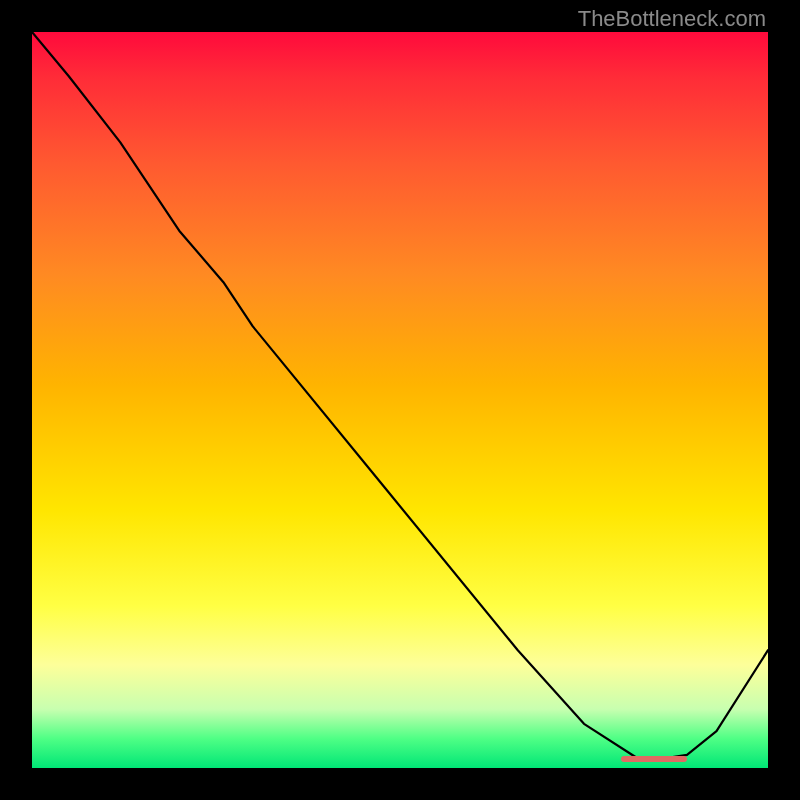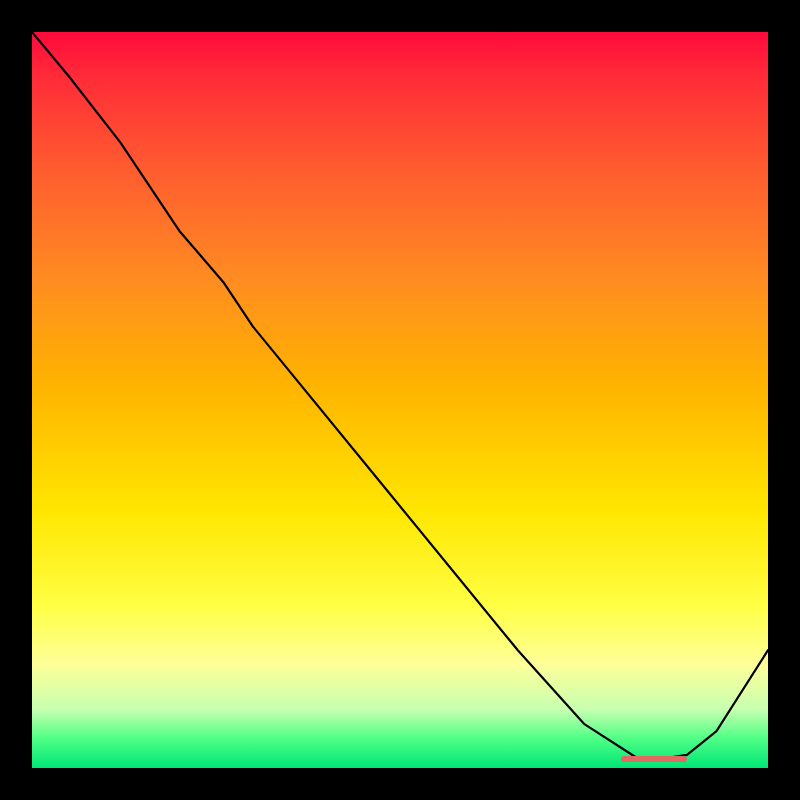--- a/index.html
+++ b/index.html
@@ -65,13 +65,14 @@
 
 <div class="frame">
 
   <div class="plot">
     <svg class="overlay" viewBox="0 0 736 736" preserveAspectRatio="none">
       <path id="curve" fill="none" stroke="#000" stroke-width="2.2" stroke-linejoin="round" stroke-linecap="round" d="M0.0 0.0 L36.8 44.2 L88.3 110.4 L147.2 198.7 L191.4 250.2 L220.8 294.4 L353.3 456.3 L485.8 618.2 L552.0 691.8 L603.5 725.0 L618.2 728.6 L655.0 722.8 L684.5 699.2 L736.0 618.2"></path>
     </svg>
     <div id="flat" class="flat-marker" style="left: 588.8px; width: 66.24px; top: 724.168px;"></div>
   </div>
 
+  <div class="watermark">TheBottleneck.com</div>
 </div>
 
 </body></html>

